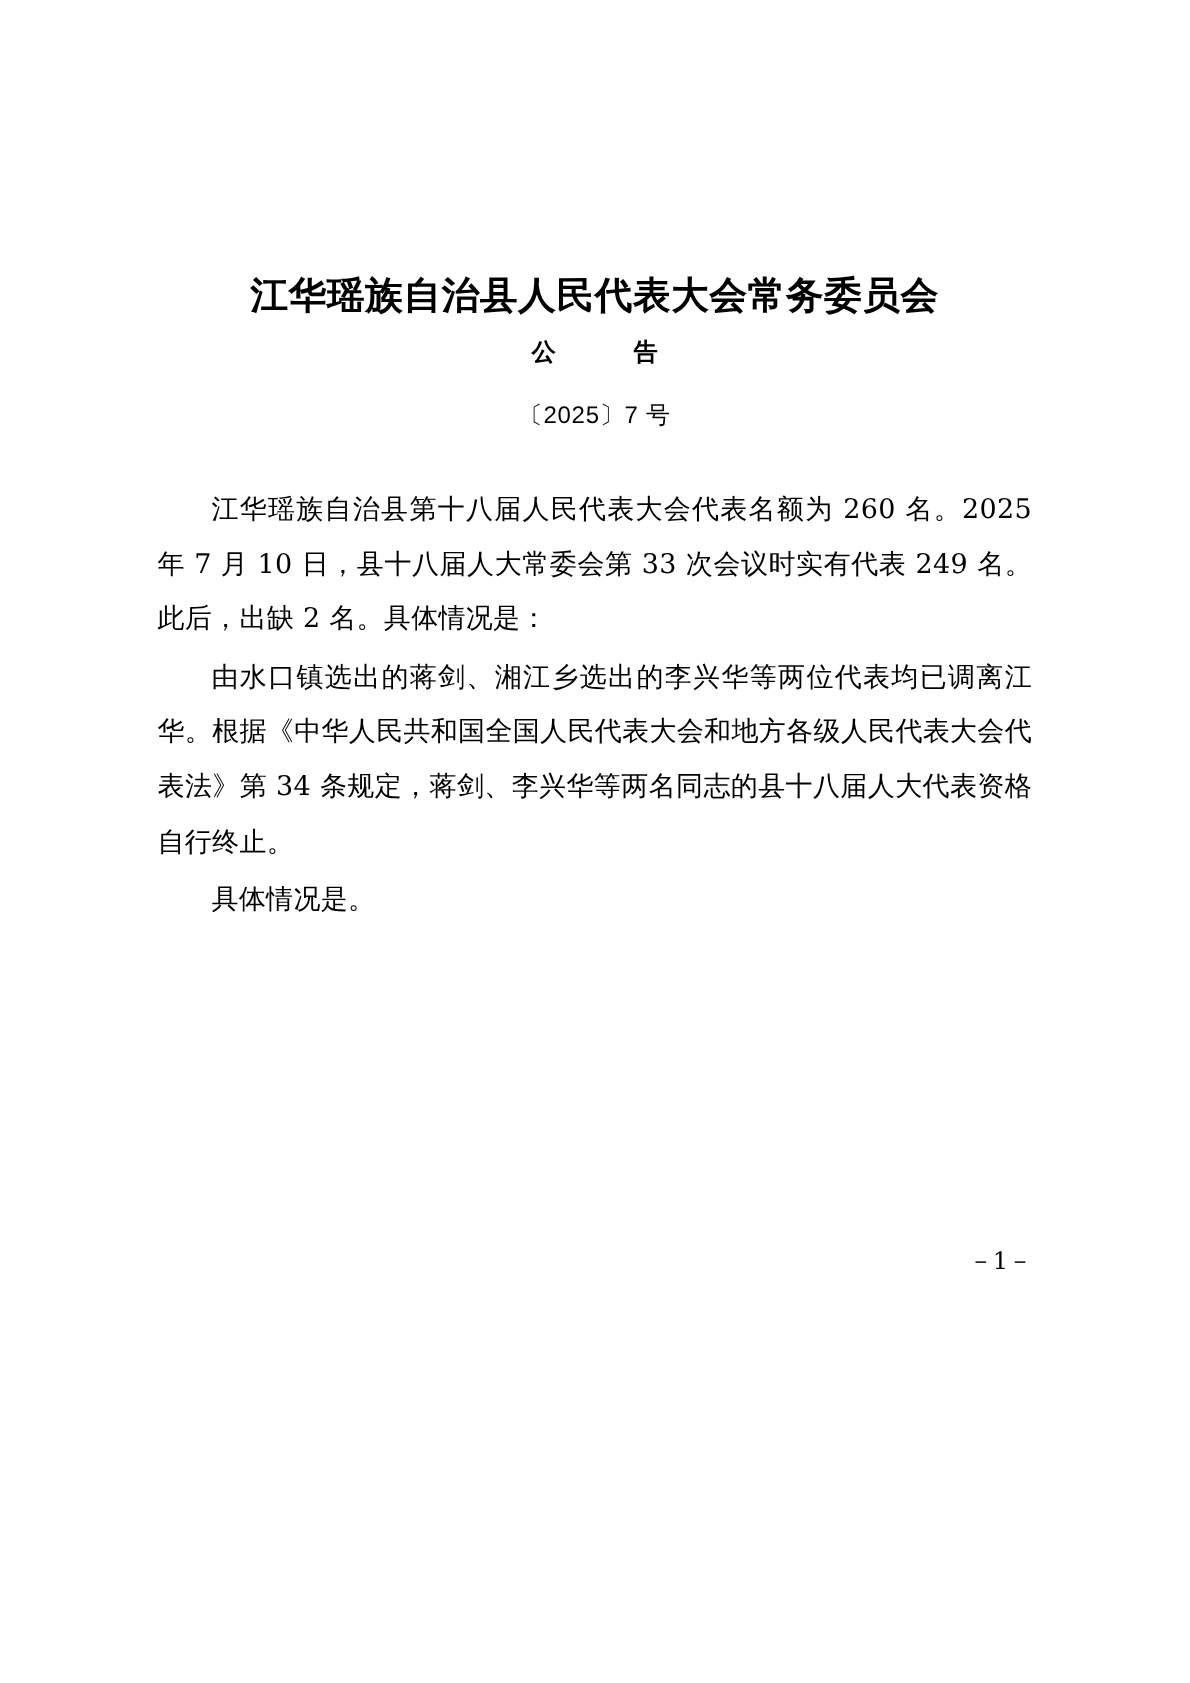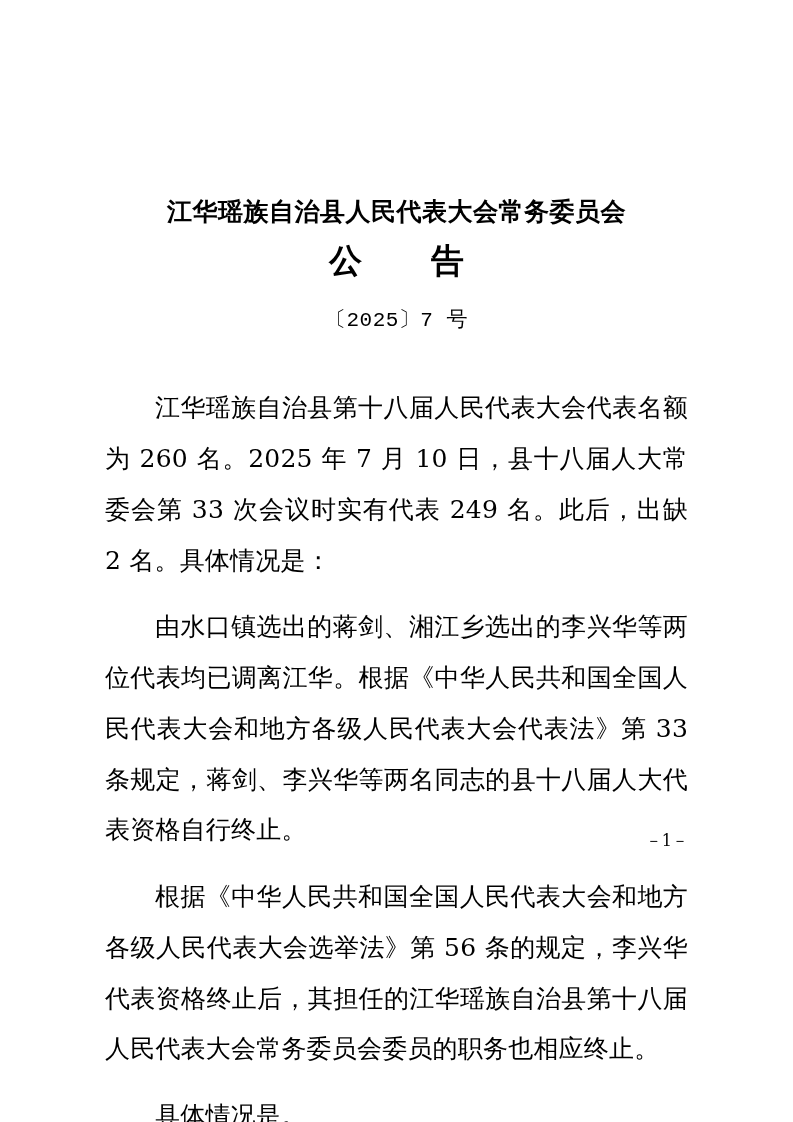--- a/index.html
+++ b/index.html
@@ -15,56 +15,56 @@
     position: relative;
     overflow: hidden;
   }
   .page {
     position: absolute;
     left: 0;
     top: 0;
     width: 793px;
     height: 914px;
     box-sizing: border-box;
-    padding: 15px 105px;
+    padding: 0 105px;
   }
   .doc-title {
     margin: 0;
     padding-top: 180px;
     text-align: center;
     font-size: 25px;
     font-weight: bold;
     letter-spacing: 0.5px;
     line-height: 1.35;
     font-family: "DejaVu Serif", "Liberation Serif", serif;
   }
   .doc-subtitle {
     margin: 0;
     padding-top: 10px;
     text-align: center;
-    font-size: 33px;
+    font-size: 16px;
     font-weight: bold;
     letter-spacing: 18px;
     text-indent: 18px;
     line-height: 1.35;
   }
   .doc-number {
     margin: 0;
     padding-top: 22px;
     text-align: center;
-    font-size: 21px;
+    font-size: 16px;
     letter-spacing: 0.5px;
-    font-family: Liberation Mono, monospace;
+    font-family: Liberation Sans, sans-serif;
   }
   .body-block {
     padding-top: 34px;
   }
   .para {
-    margin: 16px 0 2px 0;
-    font-size: 25px;
+    margin: 0 0 2px 0;
+    font-size: 18px;
     line-height: 2.03;
     text-align: justify;
     text-justify: inter-ideograph;
     text-indent: 2em;
     letter-spacing: 0.2px;
   }
   .page-number {
     position: absolute;
     left: 0;
     right: 0;
@@ -81,20 +81,19 @@
 <div class="page">
 
   <h1 class="doc-title">江华瑶族自治县人民代表大会常务委员会</h1>
 
   <div class="doc-subtitle">公　告</div>
 
   <div class="doc-number">〔2025〕7 号</div>
 
   <div class="body-block">
     <p class="para">江华瑶族自治县第十八届人民代表大会代表名额为 260 名。2025 年 7 月 10 日，县十八届人大常委会第 33 次会议时实有代表 249 名。此后，出缺 2 名。具体情况是：</p>
-    <p class="para">由水口镇选出的蒋剑、湘江乡选出的李兴华等两位代表均已调离江华。根据《中华人民共和国全国人民代表大会和地方各级人民代表大会代表法》第 33 条规定，蒋剑、李兴华等两名同志的县十八届人大代表资格自行终止。</p>
-    <p class="para">根据《中华人民共和国全国人民代表大会和地方各级人民代表大会选举法》第 56 条的规定，李兴华代表资格终止后，其担任的江华瑶族自治县第十八届人民代表大会常务委员会委员的职务也相应终止。</p>
+    <p class="para">由水口镇选出的蒋剑、湘江乡选出的李兴华等两位代表均已调离江华。根据《中华人民共和国全国人民代表大会和地方各级人民代表大会代表法》第 34 条规定，蒋剑、李兴华等两名同志的县十八届人大代表资格自行终止。</p>
     <p class="para">具体情况是。</p>
   </div>
 
   <div class="page-number">－1－</div>
 
 </div>
 
 </body></html>

